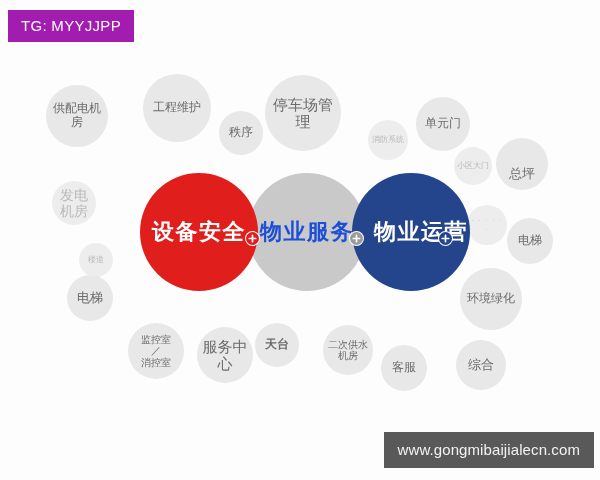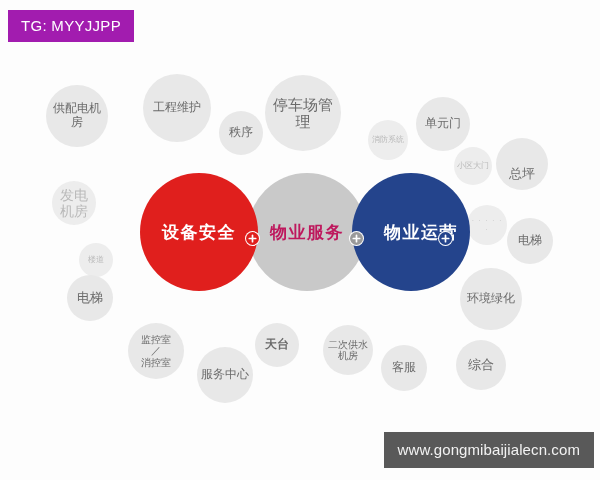--- a/index.html
+++ b/index.html
@@ -87,27 +87,27 @@
     border-radius: 50%;
     display: flex;
     align-items: center;
     justify-content: center;
   }
   .mc-red  { background: #e01f1d; z-index: 20; }
   .mc-gray { background: #c9c9c9; z-index: 14; }
   .mc-blue { background: #24448c; z-index: 18; }
 
   .mc-label {
-    font-size: 17px;
+    font-size: 22px;
     font-weight: bold;
     letter-spacing: 1.5px;
     white-space: nowrap;
   }
   .mc-red  .mc-label { color: #ffffff; }
-  .mc-gray .mc-label { color: #be185d; }
+  .mc-gray .mc-label { color: #1d4ed8; }
   .mc-blue .mc-label { color: #ffffff; padding-left: 20px; }
 
   
   .chip {
     position: absolute;
     width: 15px;
     height: 15px;
     border-radius: 50%;
     background: #ffffff;
     display: flex;
@@ -166,21 +166,21 @@
         <span style="white-space: pre-line;">电梯</span>
       </div>
       <div class="bubble" style="left: 460px; top: 268px; width: 62px; height: 62px; font-size: 12px;">
         <span style="white-space: pre-line;">环境绿化</span>
       </div>
       <div class="bubble" style="left: 128px; top: 323px; width: 56px; height: 56px; font-size: 10px;">
         <span style="white-space: pre-line;">监控室
 ／
 消控室</span>
       </div>
-      <div class="bubble" style="left: 197px; top: 347px; width: 56px; height: 56px; font-size: 12px;">
+      <div class="bubble" style="left: 197px; top: 327px; width: 56px; height: 56px; font-size: 15px;">
         <span style="white-space: pre-line;">服务中心</span>
       </div>
       <div class="bubble" style="left: 255px; top: 323px; width: 44px; height: 44px; font-size: 12px;">
         <span style="white-space: pre-line; font-weight: bold;">天台</span>
       </div>
       <div class="bubble" style="left: 323px; top: 325px; width: 50px; height: 50px; font-size: 10px;">
         <span style="white-space: pre-line;">二次供水
 机房</span>
       </div>
       <div class="bubble" style="left: 381px; top: 345px; width: 46px; height: 46px; font-size: 12px; text-align: center;">

